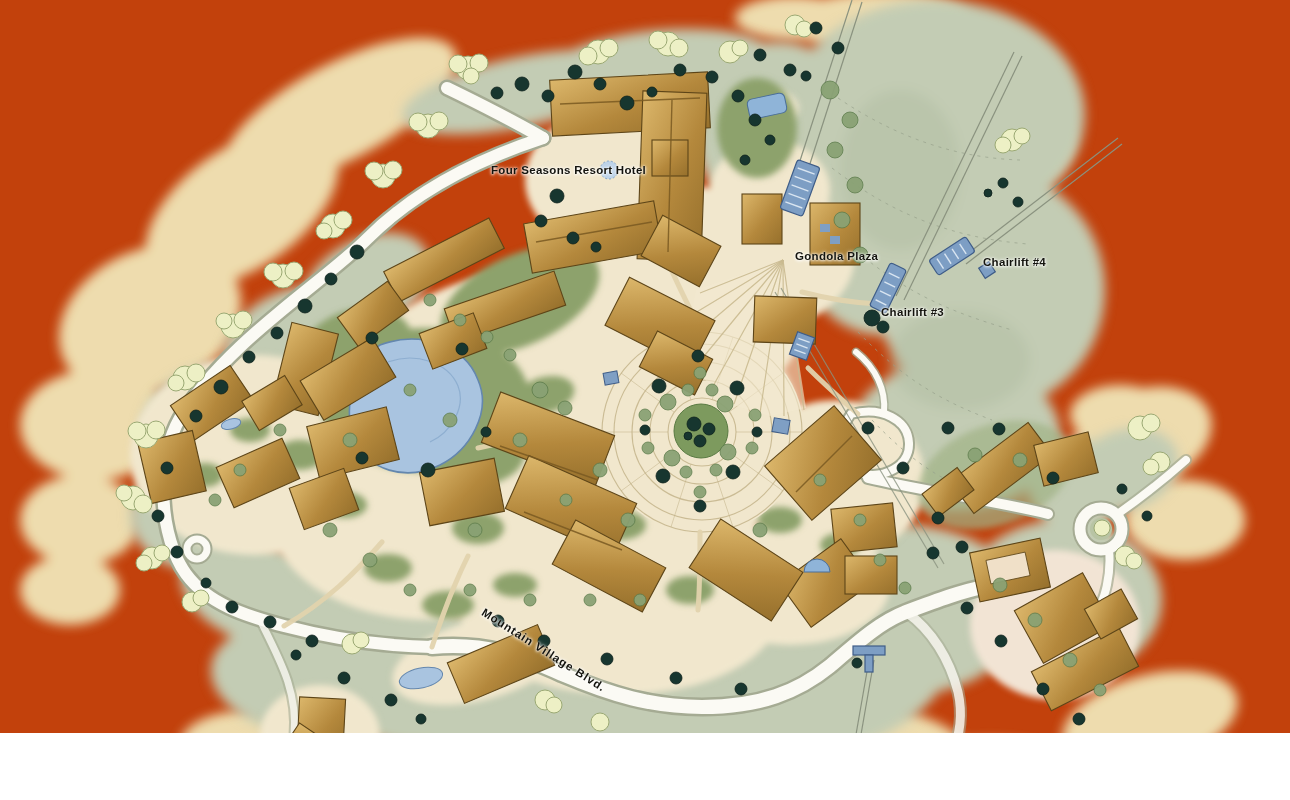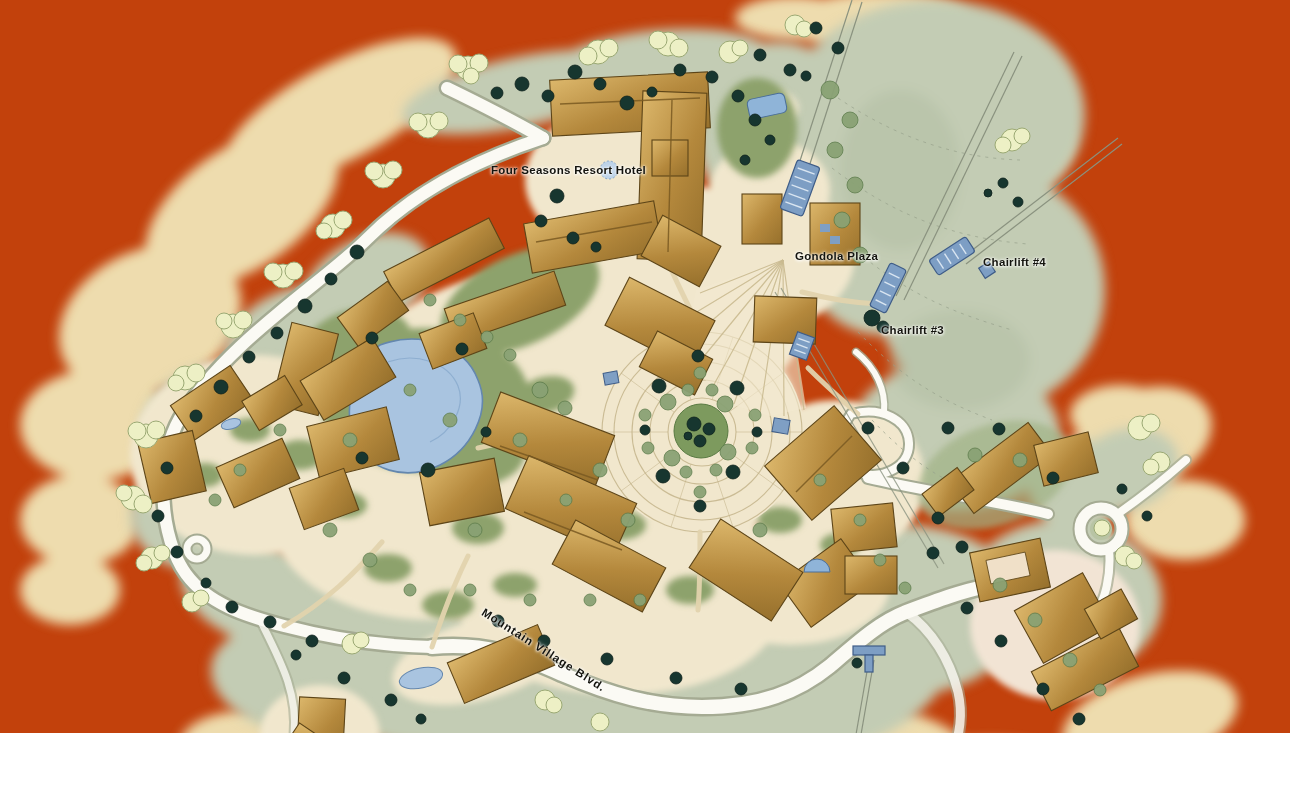--- a/index.html
+++ b/index.html
@@ -4,21 +4,21 @@
 <style>
   html,body{margin:0;padding:0;background:#ffffff;}
   .stage{position:relative;width:1290px;height:733px;background:#c2410c;overflow:hidden;
          font-family:"Liberation Sans",sans-serif;}
   .stage svg{position:absolute;left:0;top:0;}
   .lbl{position:absolute;font:700 11.5px "Liberation Sans",sans-serif;color:#14140e;
        letter-spacing:.3px;white-space:nowrap;
        text-shadow:0 0 2px rgba(255,255,255,.95),0 0 4px rgba(255,255,255,.8),0 1px 3px rgba(255,255,255,.8);}
   #lbl-hotel{left:491px;top:164px;}
   #lbl-gondola{left:776px;top:250px;margin-left:19px;}
-  #lbl-c3{left:881px;top:324px;}
+  #lbl-c3{left:881px;top:306px;}
   #lbl-c4{left:983px;top:256px;}
   #lbl-blvd{left:486px;top:606px;transform:rotate(32.5deg);transform-origin:left top;letter-spacing:1px;}
   
   .wy{fill:#f3efc1;}
   .wg{fill:#c3ccb4;}
   .wgd{fill:#b2bfa4;}
   .wc{fill:#f1e7cd;}
   .wl{fill:#8da26c;}
   .road-c{fill:none;stroke:#a5ab93;stroke-linecap:round;}
   .road-f{fill:none;stroke:#fbfaf4;stroke-linecap:round;}

